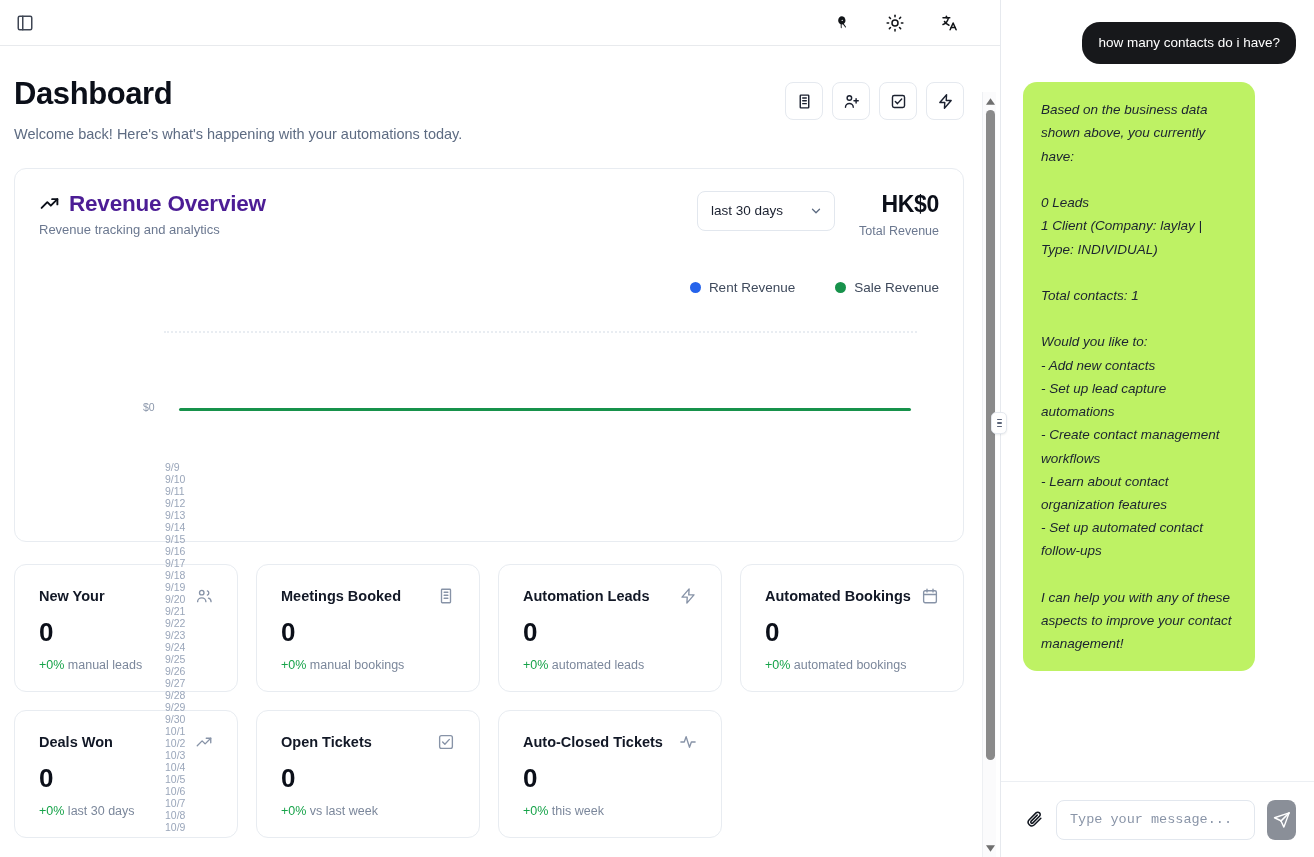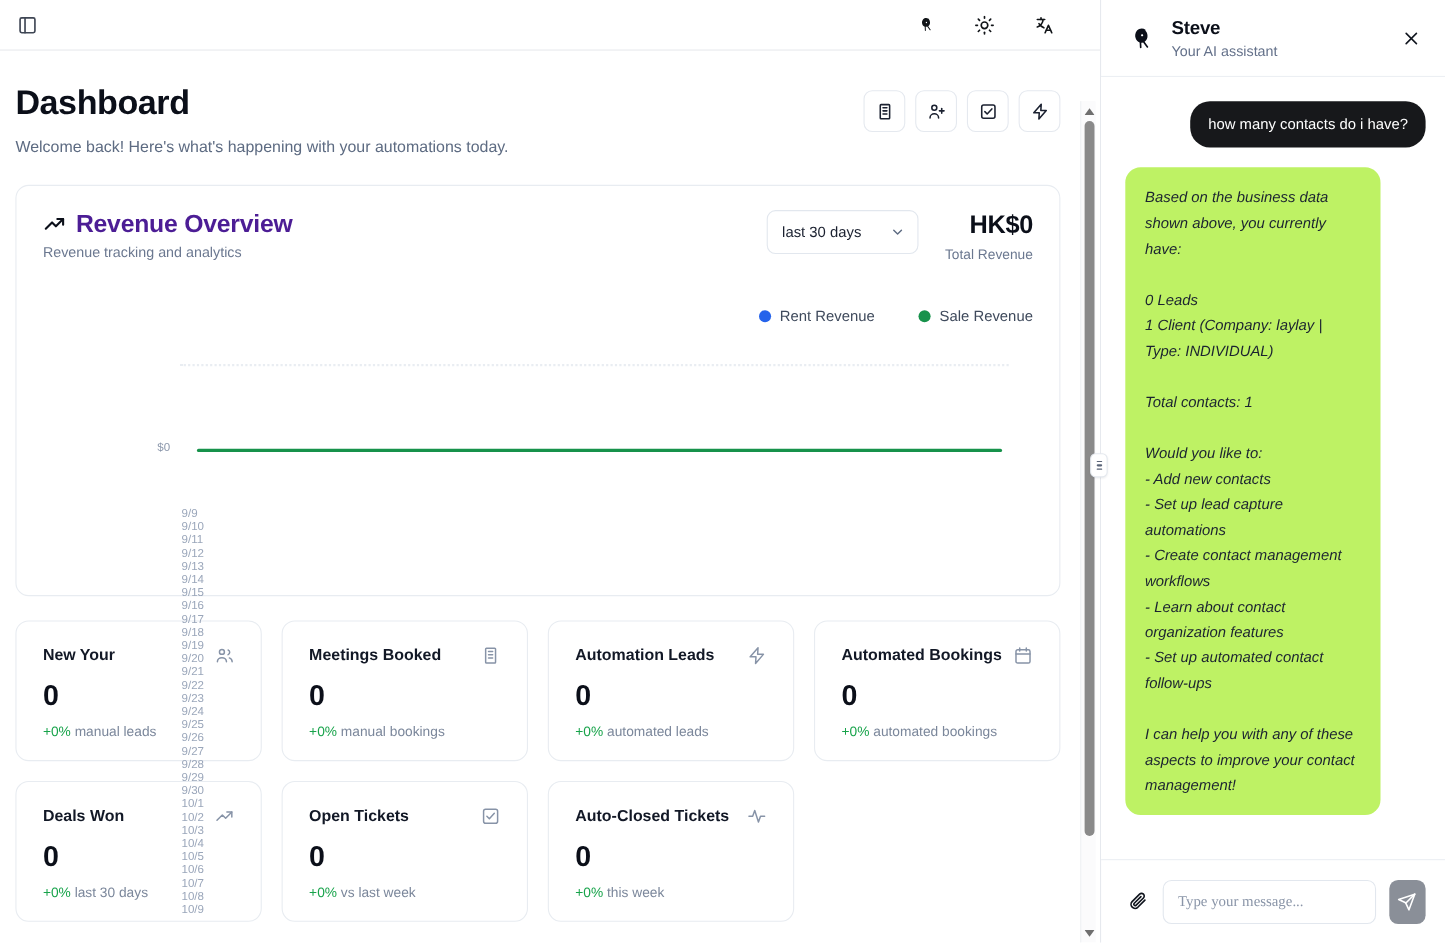--- a/index.html
+++ b/index.html
@@ -165,21 +165,21 @@
   }
 
   .chat-foot {
     flex:0 0 76px; border-top:1px solid #eceff3;
     display:flex; align-items:center; gap: 12px; padding: 0 18px 0 24px;
   }
   .clip-btn { width:24px; height:24px; display:flex; align-items:center; justify-content:center; cursor:pointer; color:#10151e; }
   .chat-input {
     flex:1 1 auto; height: 40px; border:1px solid #e2e7ee; border-radius: 8px;
     padding: 0 13px; font-size: 13.5px; color:#1b2130; outline:none;
-    font-family:Liberation Serif, serif; background:#fff;
+    font-family:Liberation Mono, monospace; background:#fff;
   }
   .chat-input::placeholder { color:#8a95a8; }
   .send-btn {
     width: 40px; height:40px; border-radius: 8px; background:#8a8f98; border:none;
     display:flex; align-items:center; justify-content:center; cursor:pointer; color:#fff;
   }
 </style>
 </head>
 <body>
 
@@ -467,37 +467,20 @@
 
   <div class="resize-handle">
     <span class="grip">
         <i></i>
         <i></i>
         <i></i>
       </span>
   </div>
 
   <div class="chat">
-    <div class="chat-head">
-      <div class="chat-avatar">
-        <svg width="26" height="26" viewBox="0 0 24 24" fill="currentColor">
-          <path d="M16 4.6c-2-1.6-5.3-1.4-7.1.7C7.4 7.2 7 9.6 7.7 11.6c.5 1.7 1.8 3 3.4 3.7l.2 4.2c0 .4.3.7.7.7s.7-.3.7-.7l-.2-4c.5 0 1-.1 1.5-.2l3.1 4.2c.2.3.7.4 1 .1.3-.2.4-.6.1-.9l-2.9-3.9c1.7-1.2 2.6-3.2 2.4-5.3-.1-1.6-.7-3-1.7-3.9zM13.2 8.4c.5 0 .9.4.9.9s-.4.9-.9.9-.9-.4-.9-.9.4-.9.9-.9z"></path>
-        </svg>
-      </div>
-      <div class="chat-name-wrap">
-        <div class="chat-name">Steve</div>
-        <div class="chat-role">Your AI assistant</div>
-      </div>
-      <div class="chat-close">
-        <svg width="16" height="16" viewBox="0 0 24 24" fill="none" stroke="currentColor" stroke-width="2.2" stroke-linecap="round">
-            <line x1="5" y1="5" x2="19" y2="19"></line>
-            <line x1="19" y1="5" x2="5" y2="19"></line>
-          </svg>
-      </div>
-    </div>
 
     <div class="chat-body">
       <div class="msg-user">how many contacts do i have?</div>
       <div class="msg-bot">Based on the business data shown above, you currently have:
 
 0 Leads
 1 Client (Company: laylay | Type: INDIVIDUAL)
 
 Total contacts: 1
 

